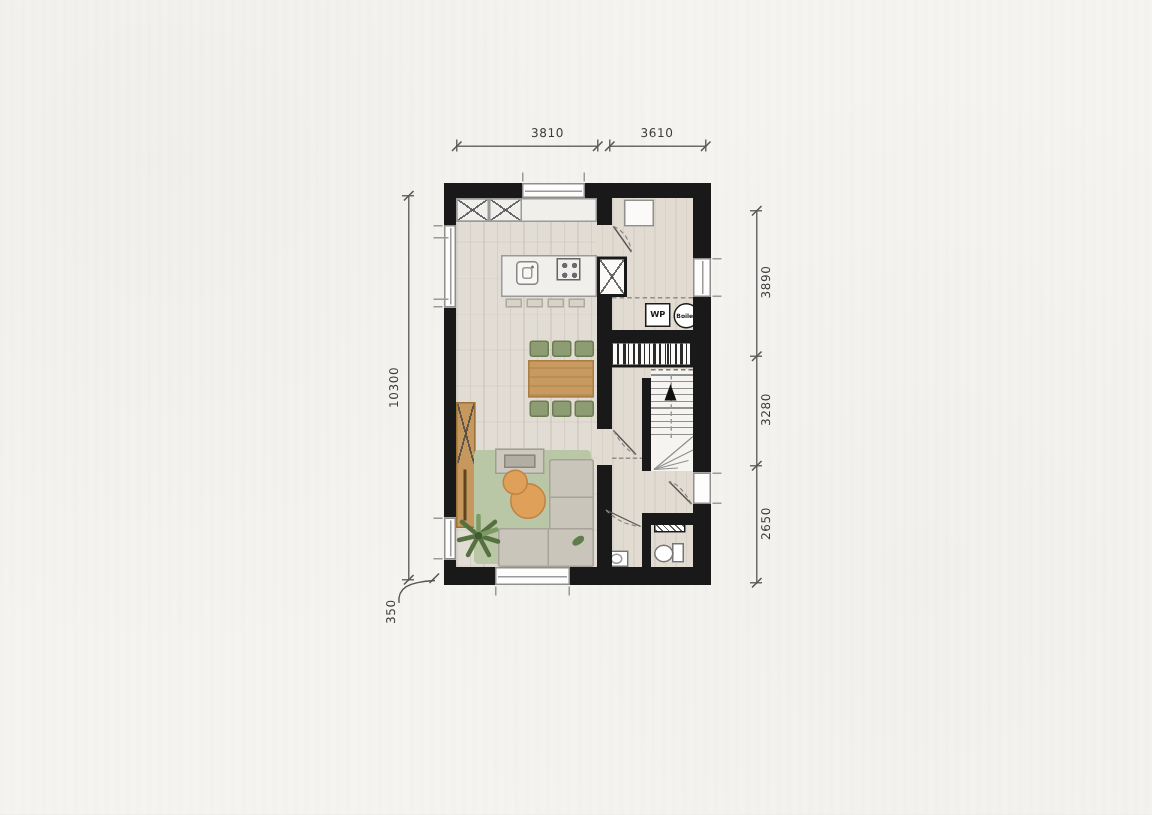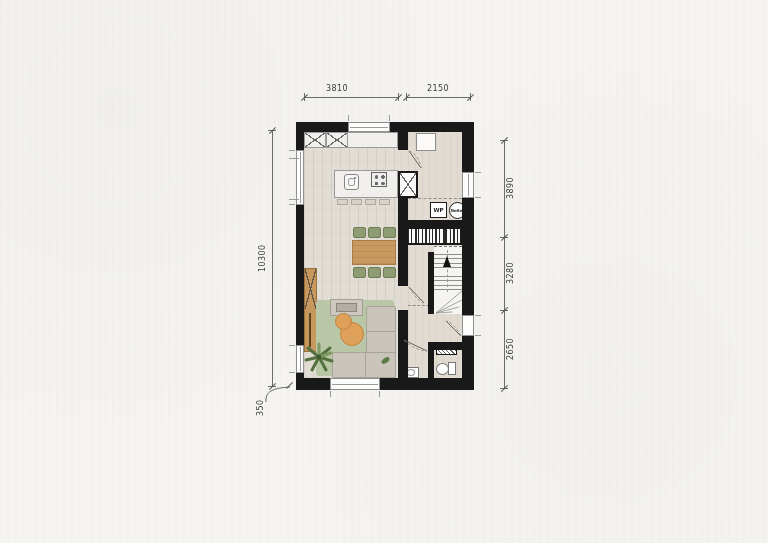--- a/index.html
+++ b/index.html
@@ -220,22 +220,22 @@
   <div class="dline" style="left:304px;top:97px;width:94px;height:1px;"></div>
   <div class="dline" style="left:406px;top:97px;width:64px;height:1px;"></div>
   <div class="tickv" style="left:304px;top:93px;"></div>
   <div class="tickv" style="left:398px;top:93px;"></div>
   <div class="tickv" style="left:406px;top:93px;"></div>
   <div class="tickv" style="left:470px;top:93px;"></div>
   <div class="slash" style="left:300px;top:97px;"></div>
   <div class="slash" style="left:394px;top:97px;"></div>
   <div class="slash" style="left:402px;top:97px;"></div>
   <div class="slash" style="left:466px;top:97px;"></div>
-  <div class="dimlabel" style="left:326px;top:84px;width:50px;text-align:left;">3810</div>
-  <div class="dimlabel" style="left:413px;top:84px;width:50px;text-align:center;">2150</div>
+  <div class="dimlabel" style="left:326px;top:84px;width:50px;text-align:right;">3810</div>
+  <div class="dimlabel" style="left:413px;top:84px;width:50px;text-align:center;">3610</div>
 
   <div class="dline" style="left:504px;top:140px;width:1px;height:248px;"></div>
   <div class="tickh" style="left:500px;top:140px;"></div>
   <div class="tickh" style="left:500px;top:237px;"></div>
   <div class="tickh" style="left:500px;top:310px;"></div>
   <div class="tickh" style="left:500px;top:388px;"></div>
   <div class="slash" style="left:500px;top:140px;"></div>
   <div class="slash" style="left:500px;top:237px;"></div>
   <div class="slash" style="left:500px;top:310px;"></div>
   <div class="slash" style="left:500px;top:388px;"></div>

